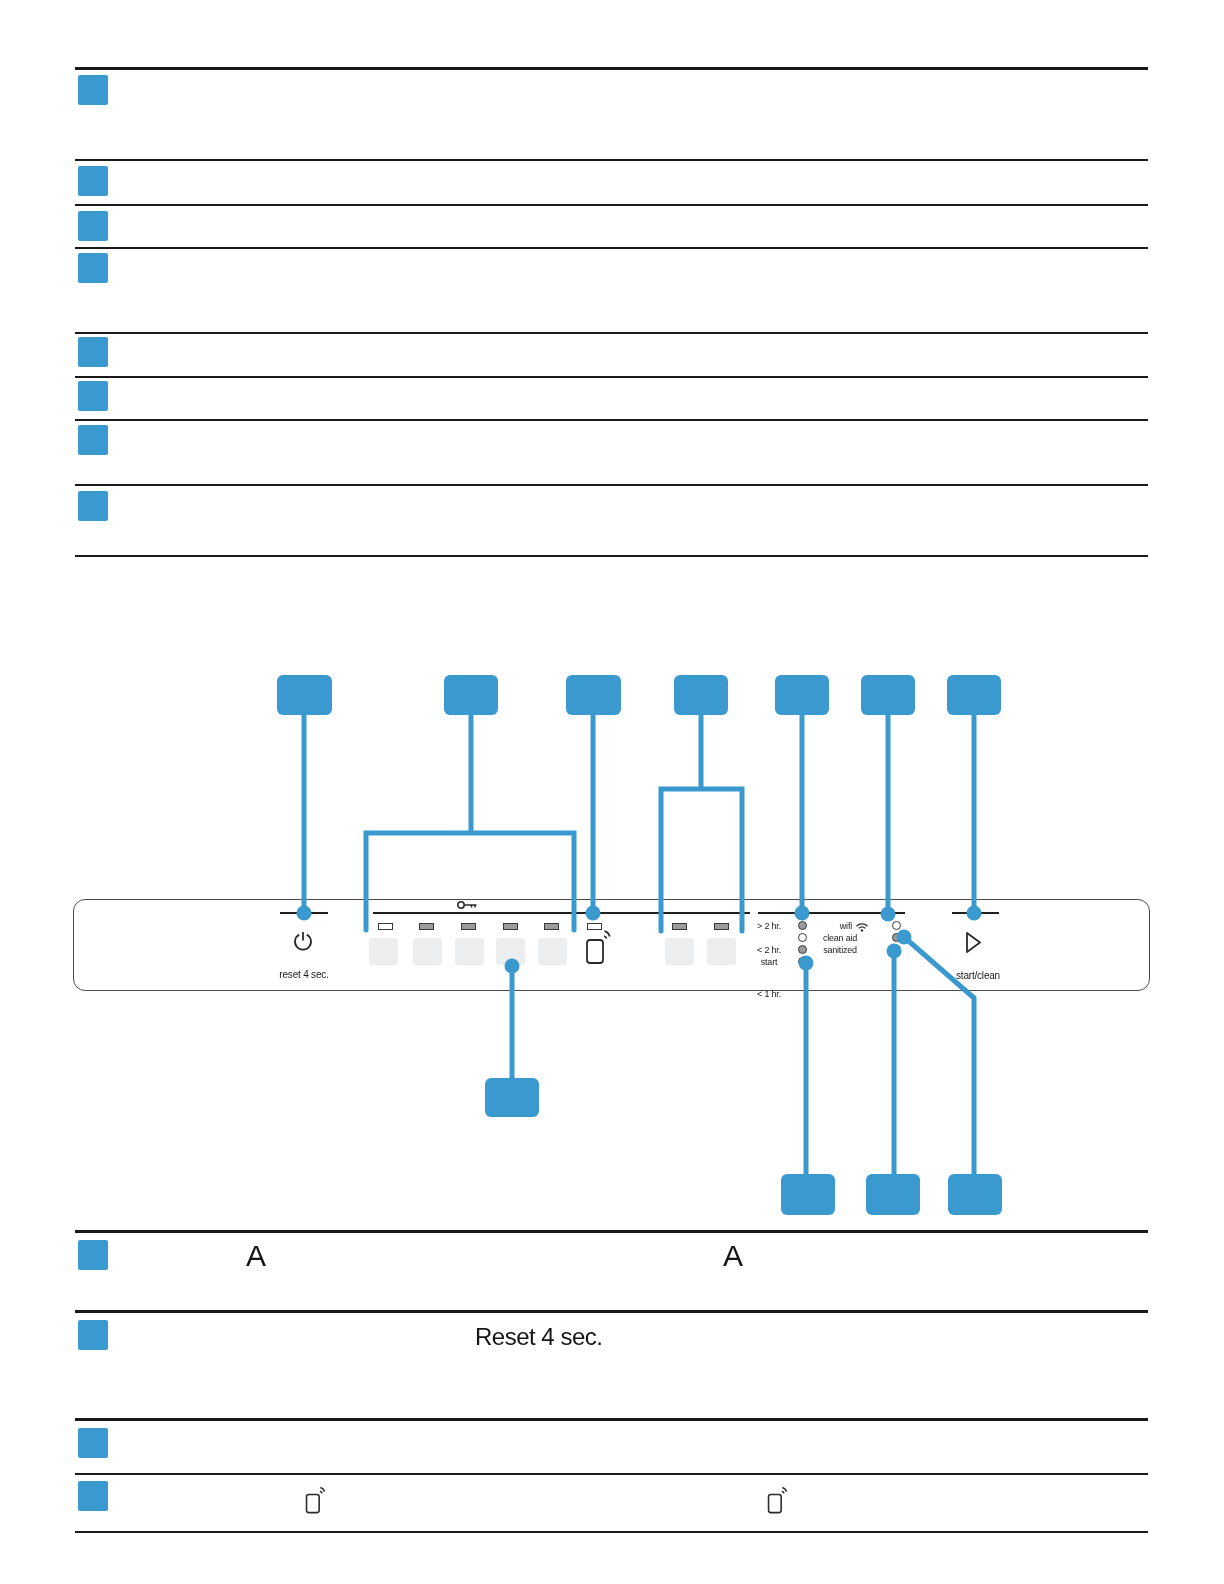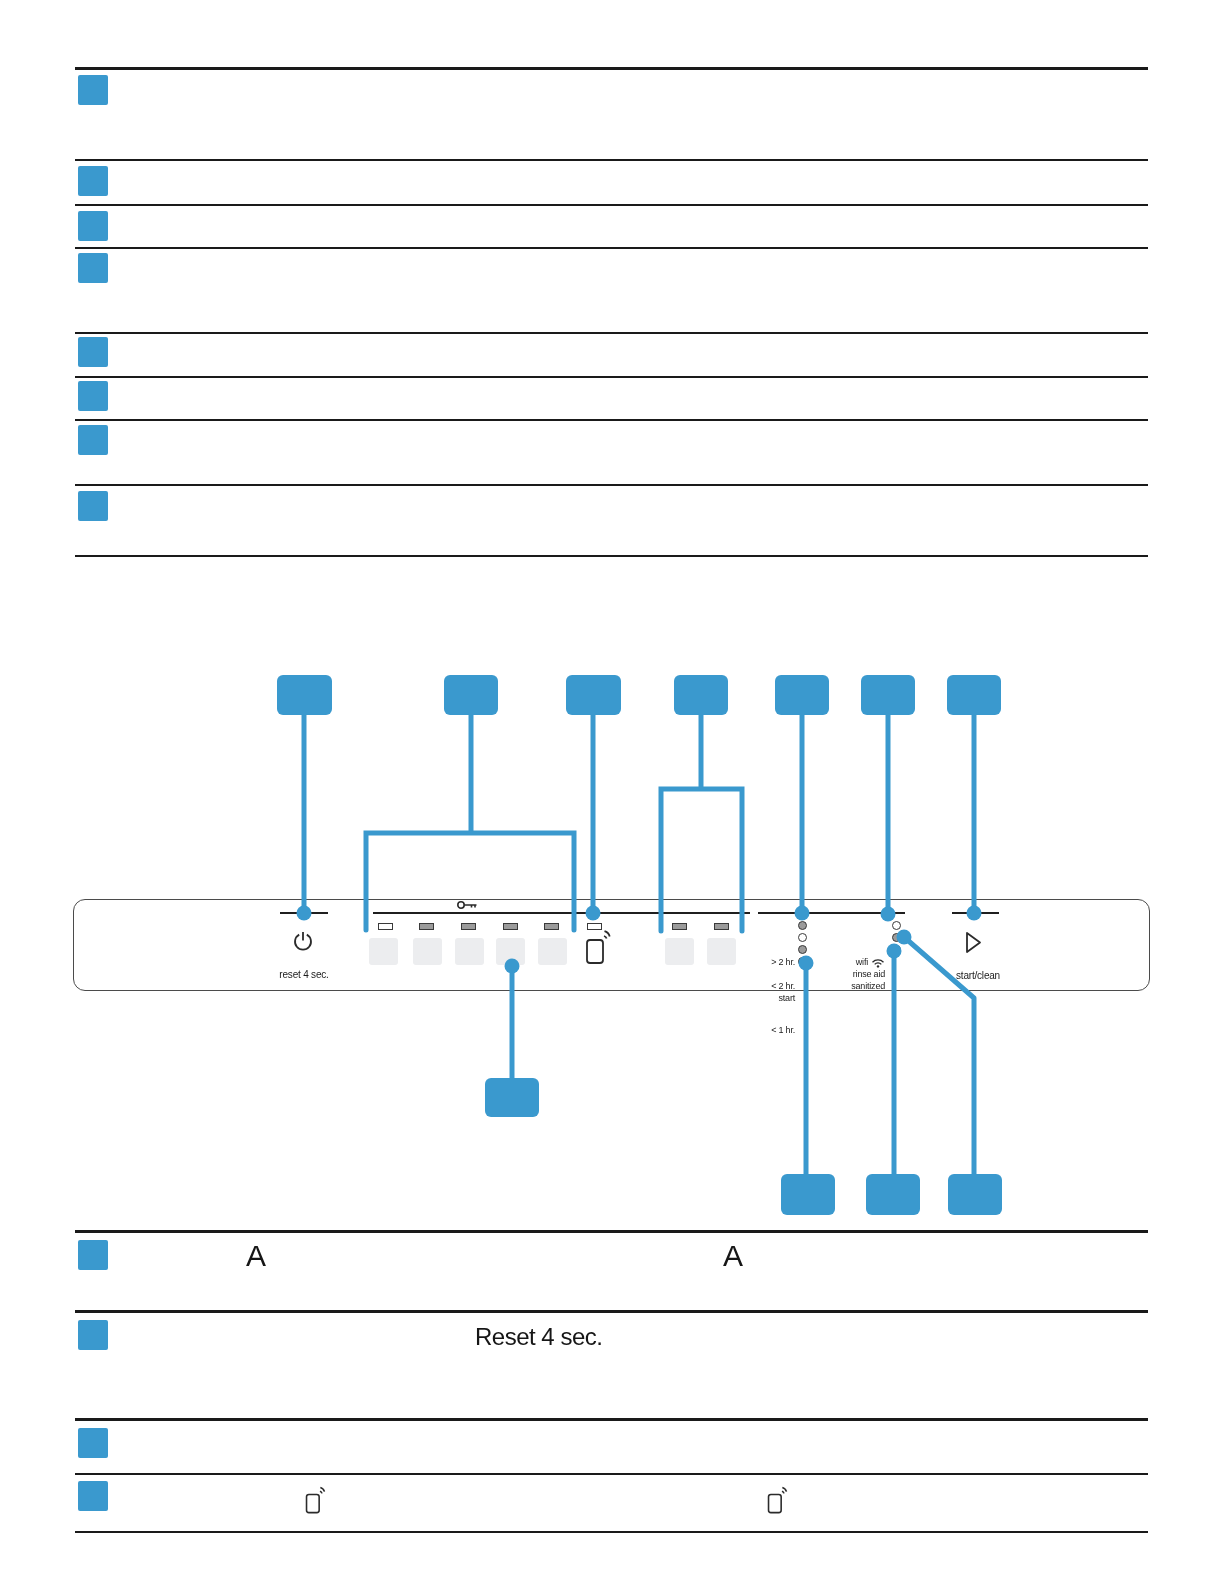--- a/index.html
+++ b/index.html
@@ -15,21 +15,21 @@
   .seg{position:absolute;height:2px;background:#1f1f1f;}
   .btn{position:absolute;width:29px;height:27px;background:#ECEDEF;border-radius:3px;}
   .ledr{position:absolute;width:15px;height:7px;border:1px solid var(--ledstroke);box-sizing:border-box;}
   .ledr.on{background:var(--ledon);} .ledr.off{background:#fff;}
   .ledc{position:absolute;width:9px;height:9px;border:1px solid var(--ledstroke);
         border-radius:50%;box-sizing:border-box;}
   .ledc.on{background:var(--ledon);} .ledc.off{background:#fff;}
   .lbl{position:absolute;font-size:10px;line-height:12px;white-space:nowrap;color:#1c1c1c;
        letter-spacing:-0.2px;}
   .lbl9{font-size:9px;}
-  .rt{text-align:right;margin-top:36px;}
+  .rt{text-align:center;}
   .ctr{text-align:center;}
   .flexr{display:flex;justify-content:flex-end;align-items:center;gap:3px;}
   .bigA{position:absolute;font-size:30px;line-height:30px;color:#161616;}
   .resetTxt{position:absolute;font-size:24px;line-height:26px;letter-spacing:-0.5px;color:#161616;}
   .cl{stroke:var(--accent);stroke-width:5;fill:none;}
   .clr{stroke-linecap:round;}
   .cd{fill:var(--accent);}
   .ic{stroke:#2b2b2b;fill:none;stroke-width:1.6;}
 </style>
 </head>
@@ -98,29 +98,29 @@
 
   <div class="lbl lbl9 rt" style="left:743px;top:920px;width:52px">&gt; 2 hr.</div>
   <div class="lbl lbl9 rt" style="left:743px;top:944px;width:52px">&lt; 2 hr.</div>
   <div class="lbl lbl9 rt" style="left:743px;top:988px;width:52px">&lt; 1 hr.</div>
   <div class="lbl lbl9 rt" style="left:743px;top:956px;width:52px">start</div>
   <div class="ledc on" style="left:798px;top:921px"></div>
   <div class="ledc off" style="left:798px;top:933px"></div>
   <div class="ledc on" style="left:798px;top:945px"></div>
   <div class="ledc on" style="left:798px;top:957px"></div>
 
-  <div class="lbl lbl9 rt flexr" style="left:795px;top:920px;width:90px">
+  <div class="lbl lbl9 rt flexr" style="left:779px;top:920px;width:90px">
     <span>wifi</span>
     <svg width="14" height="11" viewBox="0 0 14 11">
       <path d="M1.5,5.2 A7.8,7.8 0 0 1 12.5,5.2" stroke="#2b2b2b" stroke-width="1.3" fill="none"></path>
       <path d="M3.7,7.4 A4.4,4.4 0 0 1 10.3,7.4" stroke="#2b2b2b" stroke-width="1.3" fill="none"></path>
       <circle cx="7" cy="9.4" r="1.2" fill="#2b2b2b"></circle>
     </svg>
   </div>
-  <div class="lbl lbl9 rt" style="left:795px;top:932px;width:90px">rinse aid</div>
+  <div class="lbl lbl9 rt" style="left:795px;top:932px;width:90px">clean aid</div>
   <div class="lbl lbl9 rt" style="left:795px;top:944px;width:90px">sanitized</div>
   <div class="ledc off" style="left:892px;top:921px"></div>
   <div class="ledc on" style="left:892px;top:933px"></div>
   <div class="ledc off" style="left:892px;top:945px"></div>
 
   <svg class="abs" style="left:965px;top:931px" width="18" height="25" viewBox="0 0 18 25">
     <polygon points="2,2 15,11.5 2,21" fill="#fff" stroke="#2b2b2b" stroke-width="1.8" stroke-linejoin="round"></polygon>
   </svg>
   <div class="lbl ctr" style="left:932px;top:970px;width:92px">start/clean</div>
 

